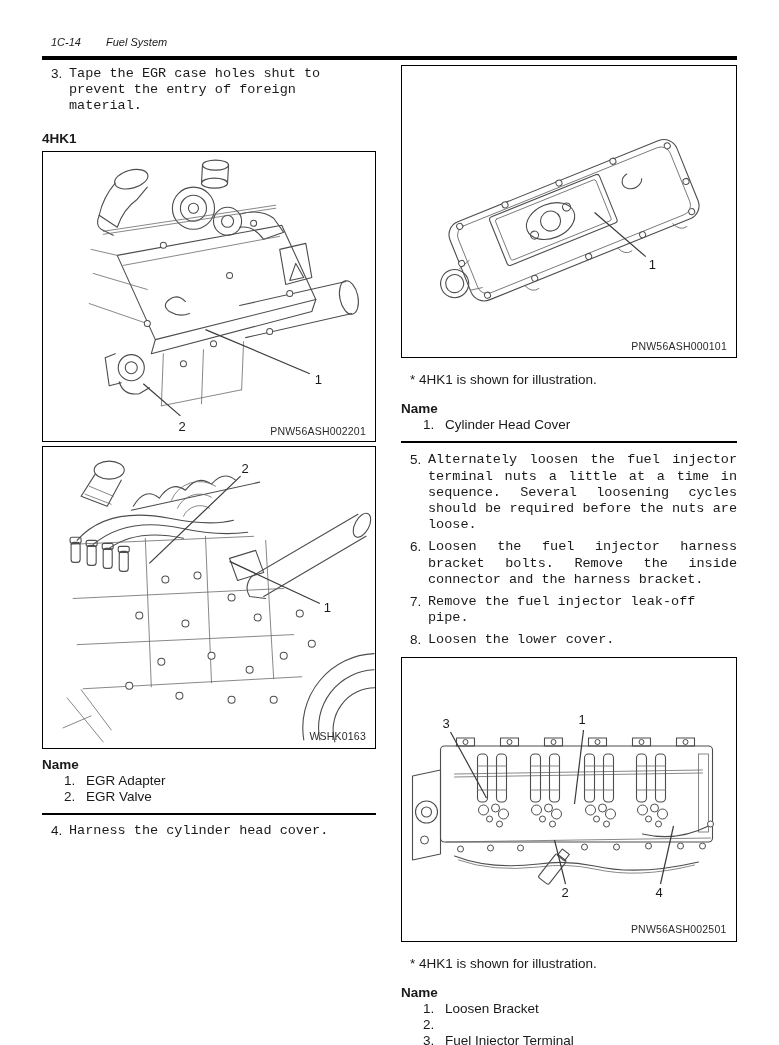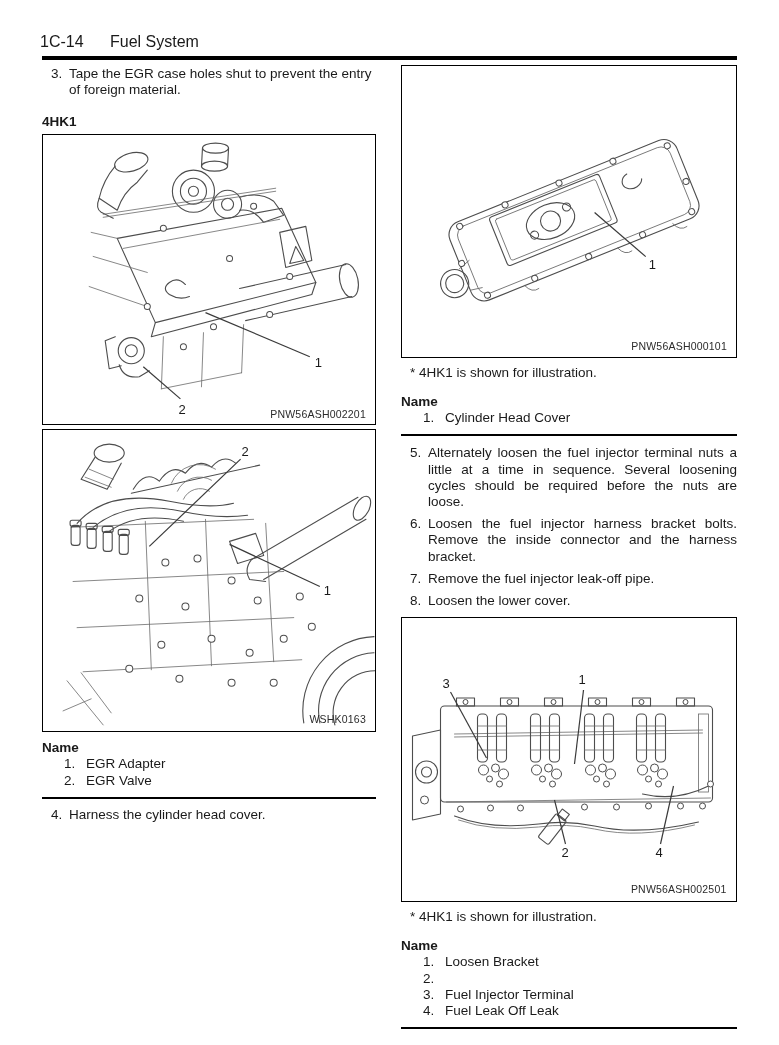--- a/index.html
+++ b/index.html
@@ -1,51 +1,51 @@
 <!DOCTYPE html>
 <html><head>
 <meta charset="utf-8">
 <style>
   html,body{margin:0;padding:0;background:#fff;}
   .page{position:relative;width:779px;height:1045px;background:#ffffff;overflow:hidden;
         font-family:"Liberation Sans",sans-serif;color:#1a1a1a;font-size:13.5px;line-height:16.2px;}
   
-  .hdr{position:absolute;left:40px;top:32px;font-size:16px;line-height:20px;}
+  .hdr{position:absolute;left:51px;top:32px;font-size:11px;line-height:20px;font-style:italic;}
   .hdr .code{display:inline-block;}
   .hdr .title{display:inline-block;margin-left:22px;}
   .hdr-rule{position:absolute;left:42px;top:56px;width:695px;height:4px;background:#000;}
   
   .col{position:absolute;top:64px;}
   .col-left{left:42px;width:334px;}
   .col-right{left:401px;width:336px;}
   
   .step{display:flex;margin-top:2px;}
   .step .n{flex:0 0 18px;margin-left:9px;}
-  .step .t{flex:1;}
+  .step .t{flex:1;font-family:Liberation Mono, monospace;}
   .just .t{text-align:justify;}
   .step + .step{margin-top:6px;}
   
   .blabel{font-weight:bold;margin-top:15px;line-height:17px;}
   .name-h{font-weight:bold;margin-top:7px;line-height:17px;}
   
   .figure{position:relative;border:1.5px solid #000;background:#fff;margin-top:4px;box-sizing:border-box;width:100%;}
   .figure svg{display:block;width:100%;height:100%;}
   .ln{fill:none;stroke:#4d4d4d;stroke-width:1.1;stroke-linecap:round;stroke-linejoin:round;}
   .lt{fill:none;stroke:#6a6a6a;stroke-width:0.8;stroke-linecap:round;}
   .bolt{fill:#fff;stroke:#4d4d4d;stroke-width:1;}
   .leader{stroke:#3a3a3a;stroke-width:1.2;}
   .callout{font-family:"Liberation Sans",sans-serif;font-size:13px;fill:#1a1a1a;}
   .cap{font-family:"Liberation Sans",sans-serif;font-size:10.5px;fill:#2b2b2b;letter-spacing:.2px;}
   
   .name-item{display:flex;line-height:16.2px;}
   .name-item .n{flex:0 0 16px;margin-left:22px;}
   .name-item .t{flex:1;margin-left:6px;}
   
   .rule{height:2px;background:#000;margin-top:8px;}
-  .note{margin:7px 0 0 9px;}
+  .note{margin:14px 0 0 9px;}
   .mt8{margin-top:8px;}
   .mt12{margin-top:12px;}
 </style>
 </head>
 <body>
 
 <div class="page">
 
   <div class="hdr">
     <span class="code">1C-14</span>

